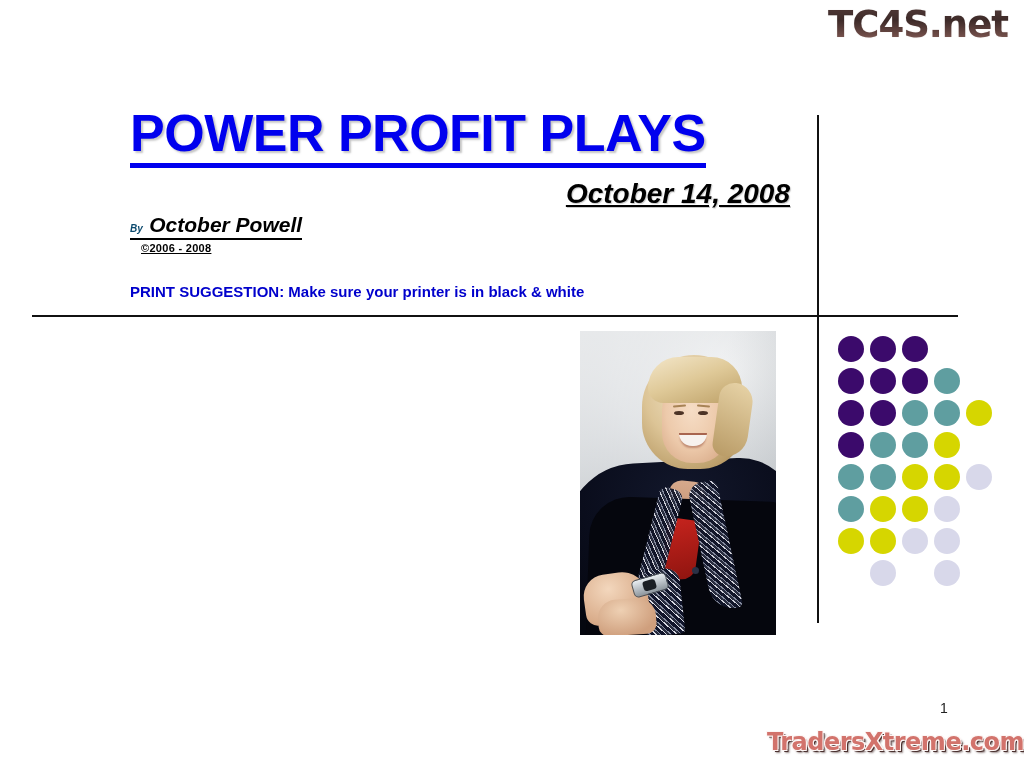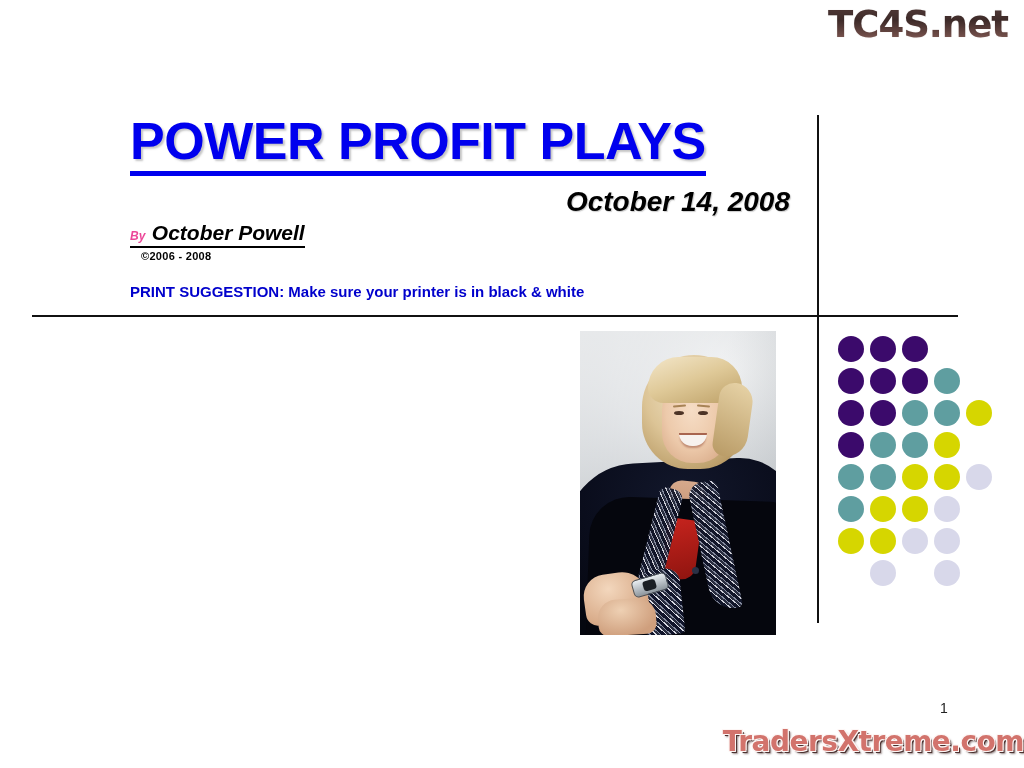--- a/index.html
+++ b/index.html
@@ -36,22 +36,23 @@
     background-clip: text;
     -webkit-text-fill-color: transparent;
     text-shadow: 0 0 1px rgba(120,90,88,0.25);
     white-space: nowrap;
   }
 
   
   #title-block {
     position: absolute;
     left: 130px;
-    top: 112px;
+    top: 104px;
     width: 660px;
+    text-decoration: underline;
   }
   #slide-title {
     font-family: "Liberation Sans", sans-serif;
     font-weight: bold;
     font-size: 52px;
     line-height: 58px;
     color: #0000EE;
     letter-spacing: -0.5px;
     white-space: nowrap;
     display: inline-block;
@@ -75,22 +76,22 @@
     margin-top: 3px;
     display: inline-block;
     border-bottom: 2px solid #000000;
     padding-bottom: 1px;
     white-space: nowrap;
   }
   #byline-prefix {
     font-family: "Liberation Sans", sans-serif;
     font-weight: bold;
     font-style: italic;
-    font-size: 12px;
-    color: #ec4899;
+    font-size: 10px;
+    color: #0c4a6e;
   }
   #byline-author {
     font-family: "Liberation Sans", sans-serif;
     font-weight: bold;
     font-style: italic;
     font-size: 21px;
     color: #000000;
     margin-left: 2px;
   }
   #copyright {
@@ -367,21 +368,21 @@
     color: #222222;
   }
   #brand-tradersxtreme {
     position: absolute;
     left: 678px;
     top: 722px;
     width: 346px;
     height: 40px;
     font-family: "DejaVu Sans", sans-serif;
     font-weight: bold;
-    font-size: 28px;
+    font-size: 24px;
     line-height: 40px;
     letter-spacing: -0.5px;
     text-align: right;
     white-space: nowrap;
     color: #d2736c;
     text-shadow:
       -1px -1px 0 #fdf6f5,  1px -1px 0 #fdf6f5,
       -1px  1px 0 #fdf6f5,  1px  1px 0 #fdf6f5,
        2px  2px 0 #4b3230,
        3px  3px 2px rgba(70,45,43,0.55);

